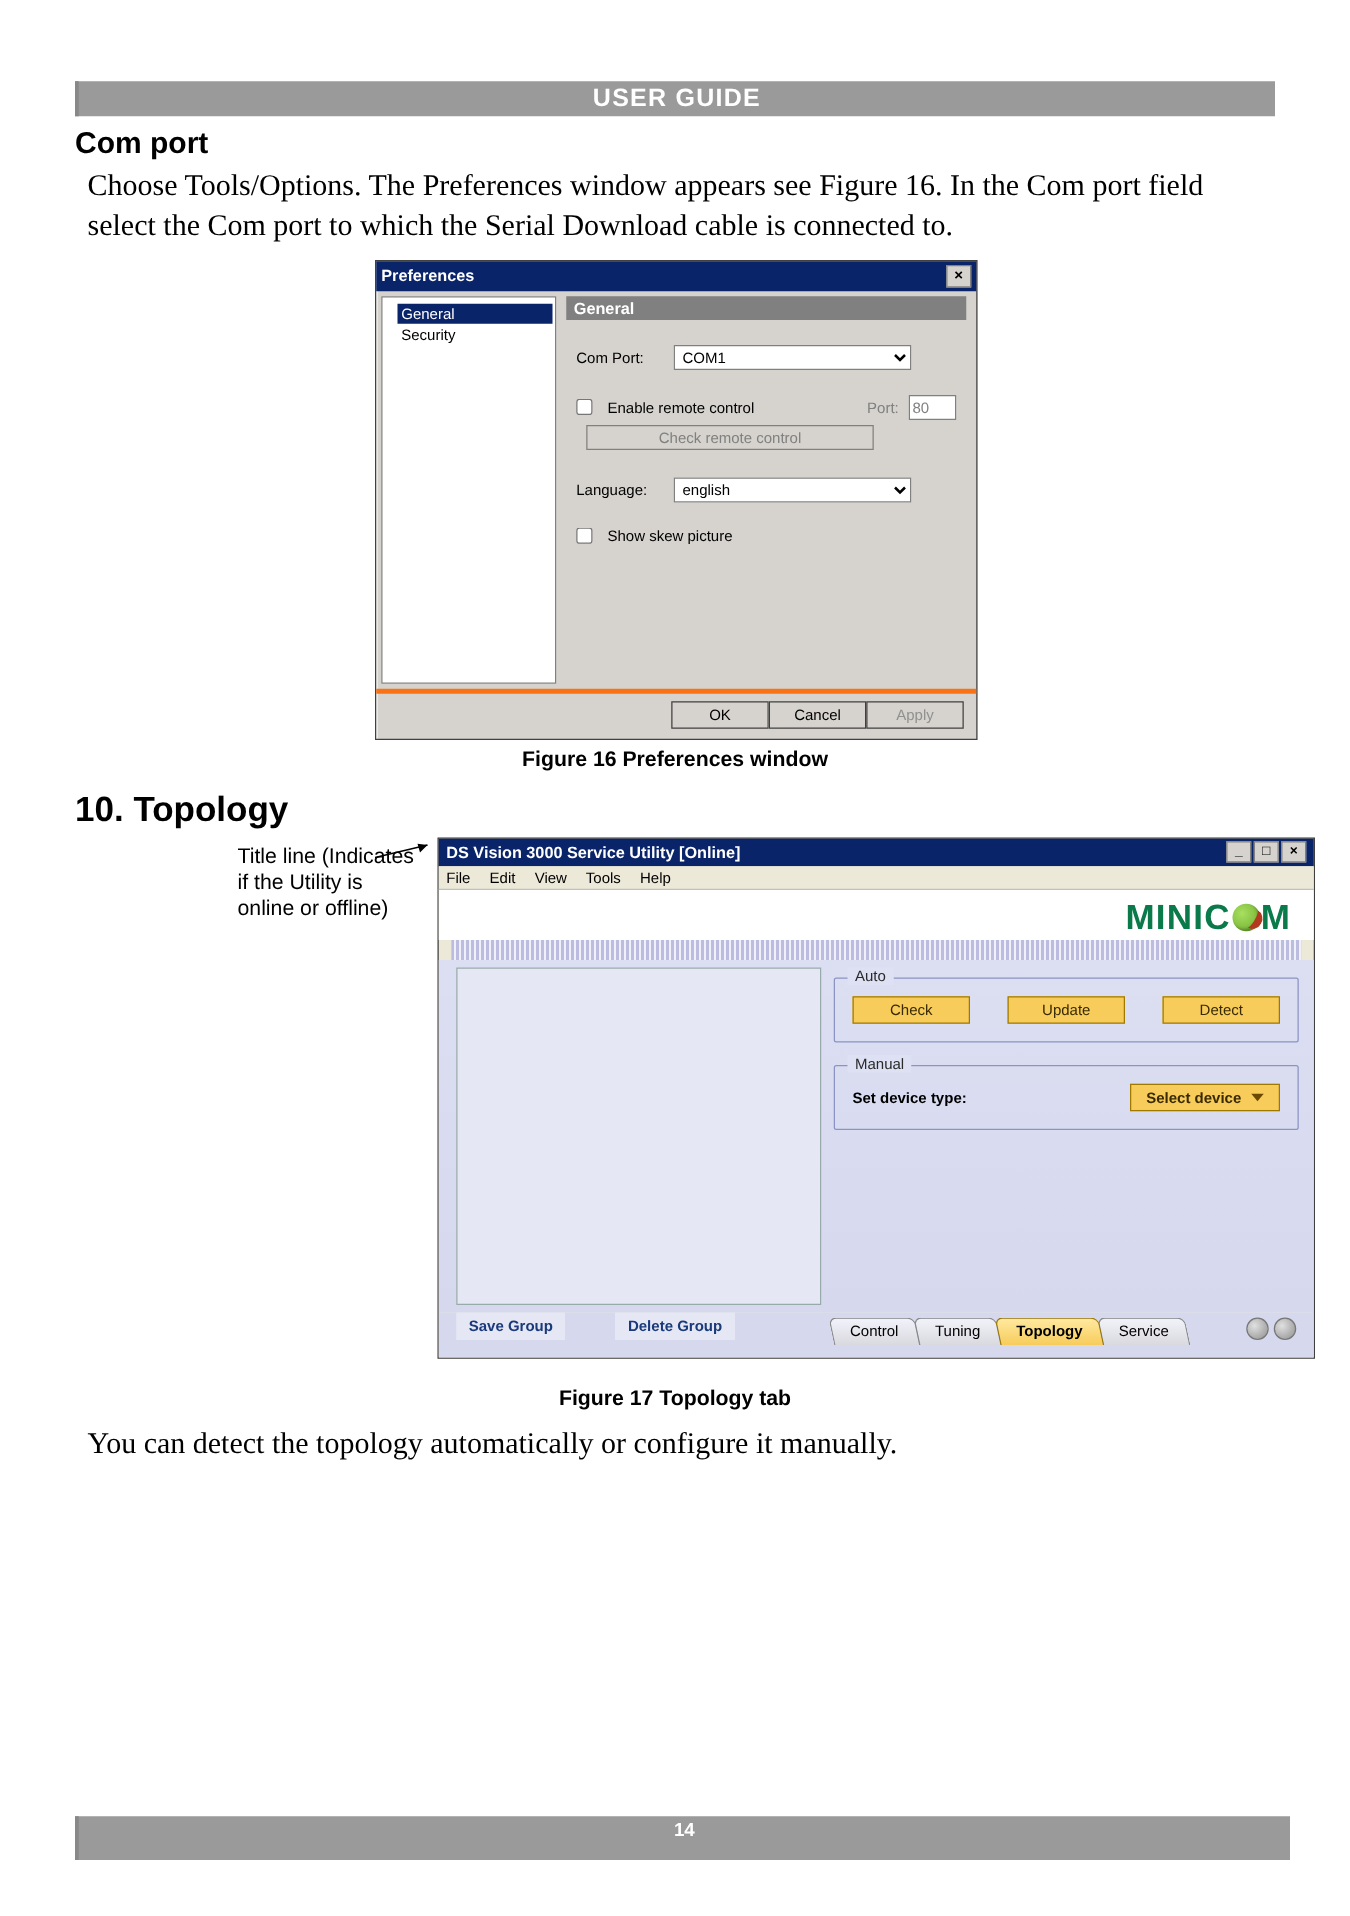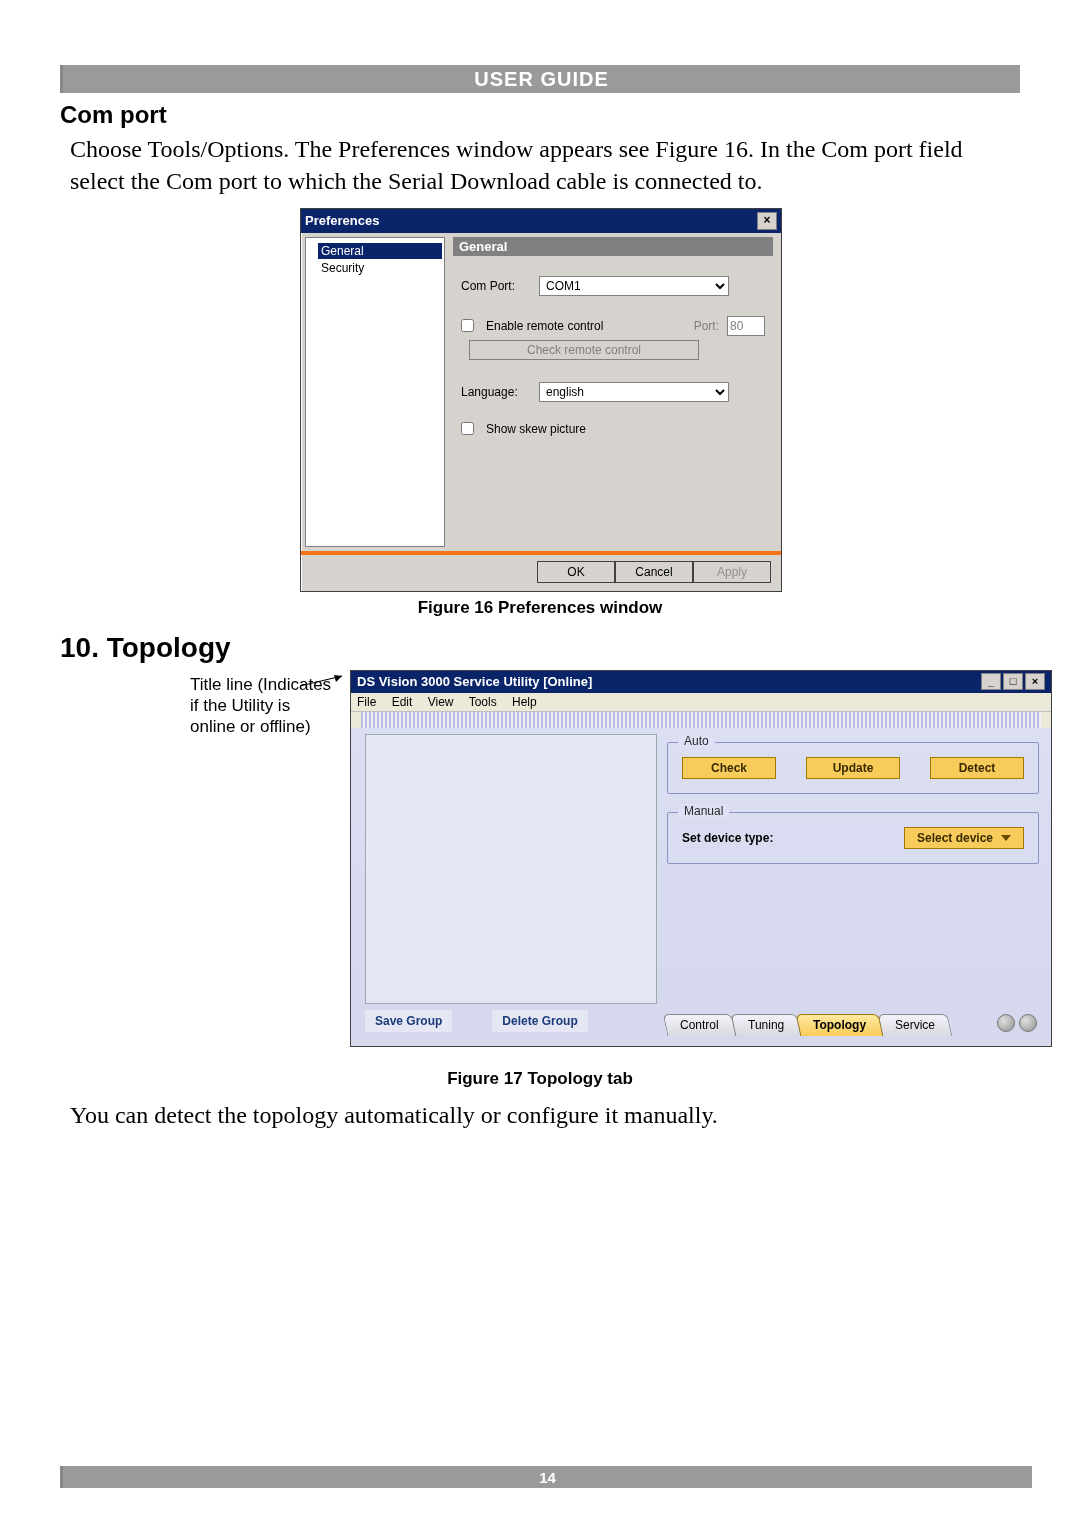--- a/index.html
+++ b/index.html
@@ -28,21 +28,21 @@
     font-size: 20px;
     letter-spacing: 1px;
   }
   .footer-band {
     position: absolute;
     left: 60px;
     right: 48px;
     bottom: 45px;
     background: #9a9a9a;
     border-left: 3px solid #888;
-    height: 22px;
+    height: 35px;
     line-height: 24px;
     text-align: center;
     color: #fff;
     font-family: Arial, Helvetica, sans-serif;
     font-weight: bold;
     font-size: 15px;
   }
   h2.sect {
     font-family: Arial, Helvetica, sans-serif;
     font-weight: bold;
@@ -286,21 +286,21 @@
   .fieldset .legend {
     position:absolute; top:-9px; left:10px;
     background: #dde1f3; padding: 0 6px;
     font-size: 12px; color:#2a2a2a;
   }
   .autobtns { display:flex; gap:30px; }
   .ybtn {
     border: 1px solid #a07a00;
     background: #f7cc5a;
     color: #3a2a00;
-    font-weight: bold;
+    font-weight: normal;
     font-size: 12px;
     padding: 3px 0;
     width: 92px;
     text-align:center;
     cursor: default;
   }
   .ybtn.small { width: 118px; font-weight: bold; display:flex; align-items:center; justify-content:center; gap:8px;}
   .ybtn .tri { width:0;height:0;border-left:5px solid transparent;border-right:5px solid transparent;border-top:6px solid #6a4a00;}
   .manrow { display:flex; justify-content:space-between; align-items:center; }
   .manrow .lbl { font-weight:bold; font-size:12px; }
@@ -421,20 +421,27 @@
           <span>×</span>
         </div>
       </div>
       <div class="menubar">
         <span>File</span>
         <span>Edit</span>
         <span>View</span>
         <span>Tools</span>
         <span>Help</span>
       </div>
+      <div class="brandrow">
+        <div class="brand">
+          <span>MINIC</span>
+            <span class="o"></span>
+            <span>M</span>
+        </div>
+      </div>
       <div class="stripes"></div>
       <div class="main">
         <div class="leftpane"></div>
         <div class="rightpane">
           <div class="fieldset">
             <div class="legend">Auto</div>
             <div class="autobtns">
               <div class="ybtn">Check</div>
               <div class="ybtn">Update</div>
               <div class="ybtn">Detect</div>

